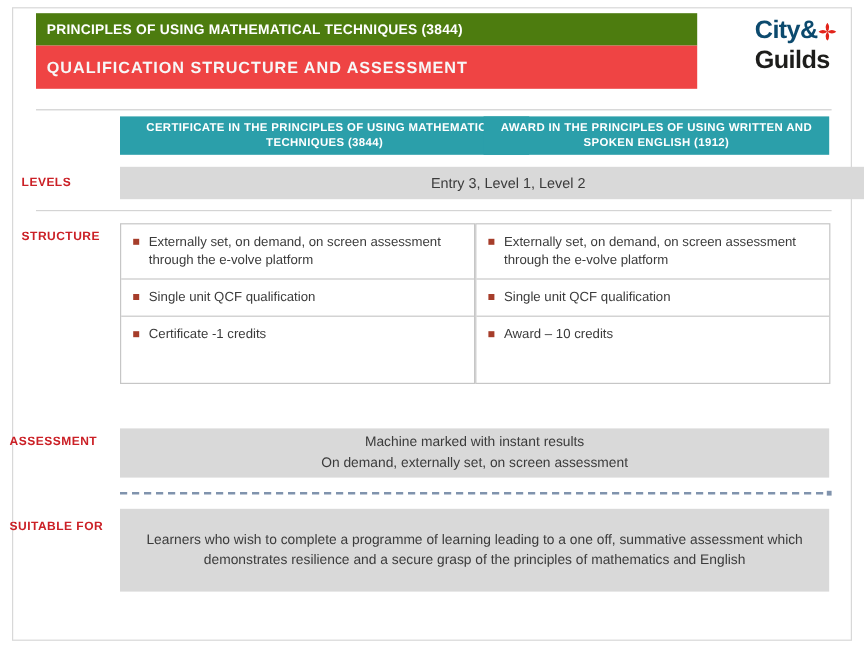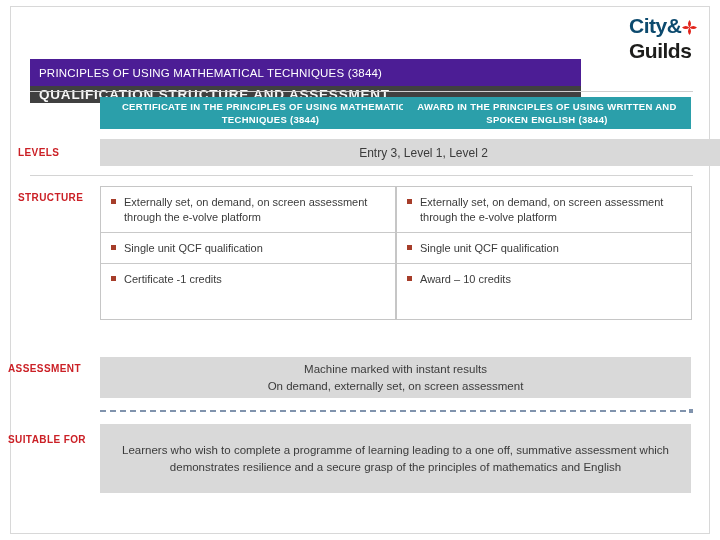--- a/index.html
+++ b/index.html
@@ -11,30 +11,30 @@
     overflow:hidden;
     color:#3b3b3b;
   }
   .frame {
     position:absolute; left:10px; top:6px; width:700px; height:528px;
     border:1px solid #d8d8d8;
   }
   
   .banner { position:absolute; left:30px; top:11px; width:551px; }
   .banner-line {
-    background:#4c1d95; color:#ffffff; font-weight:normal;
+    background:#4d7c0f; color:#ffffff; font-weight:bold;
     font-size:11.5px; letter-spacing:0.2px;
-    padding-left:9px; display:flex; align-items:center;margin-top:48px;
+    padding-left:9px; display:flex; align-items:center;
   }
   .banner-line.l1 { height:27px; }
   .banner-line.l2 { height:22px; }
   .subtitle-bar {
-    background:#404040; color:#f7f7f7; font-weight:bold;
+    background:#ef4444; color:#f7f7f7; font-weight:bold;
     font-size:13.5px; letter-spacing:0.8px;
-    height:17px; padding-left:9px; display:flex; align-items:center;
+    height:36px; padding-left:9px; display:flex; align-items:center;
   }
   .header-underline {
     position:absolute; left:30px; top:91px; width:663px; height:1px;
     background:#cfcfcf;
   }
   
   .logo { position:absolute; left:629px; top:15px; width:80px; line-height:1; }
   .logo .city { color:#0c4a6e; font-weight:bold; font-size:21px; letter-spacing:-0.5px; }
   .logo .flourish { display:inline-block; vertical-align:-2px; margin-left:1px; }
   .logo .guilds { color:#1d1d1b; font-weight:bold; font-size:21px; letter-spacing:-0.5px; margin-top:2px; }
@@ -105,21 +105,21 @@
 <div class="logo">
   <div>
     <span class="city">City&amp;</span><span class="flourish"><svg width="15" height="15" viewBox="0 0 20 20">
           <path fill="#e2231a" d="M10 0 Q14 5 10 10 Q6 5 10 0 M20 10 Q15 14 10 10 Q15 6 20 10 M10 20 Q6 15 10 10 Q14 15 10 20 M0 10 Q5 6 10 10 Q5 14 0 10"></path>
         </svg></span>
   </div>
   <div class="guilds">Guilds</div>
 </div>
 
 <div class="col-header left">CERTIFICATE IN THE PRINCIPLES OF USING MATHEMATICAL TECHNIQUES (3844)</div>
-<div class="col-header right">AWARD IN THE PRINCIPLES OF USING WRITTEN AND SPOKEN ENGLISH (3844)</div>
+<div class="col-header right">AWARD IN THE PRINCIPLES OF USING WRITTEN AND SPOKEN ENGLISH (1912)</div>
 
 <div class="row-label" style="left:18px; top:147px;">LEVELS</div>
 <div class="gray-bar levels-bar">Entry 3, Level 1, Level 2</div>
 <div class="sep-line"></div>
 
 <div class="row-label" style="left:18px; top:192px;">STRUCTURE</div>
 <div class="structure-grid">
   <div class="struct-col">
     <div class="struct-cell">
       <span class="bullet"></span>

